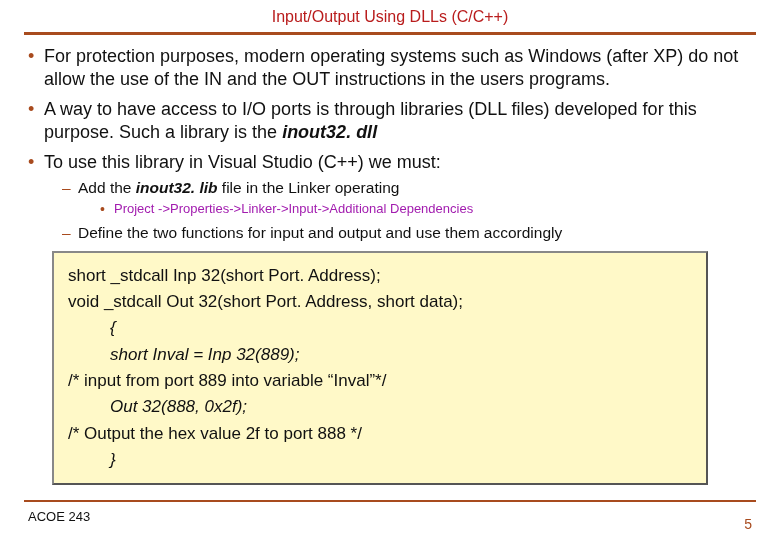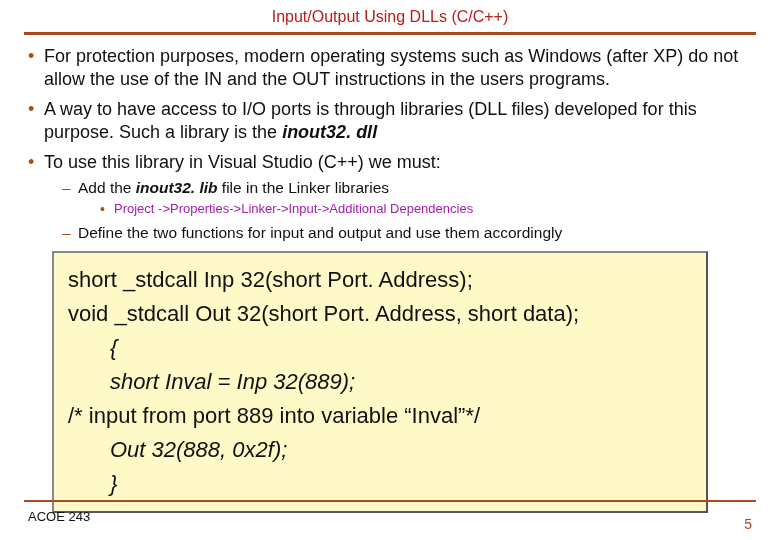--- a/index.html
+++ b/index.html
@@ -92,21 +92,21 @@
     font-size: 14px;
   }
   .codebox {
     margin: 2px 0 0 28px;
     background: #fff9c8;
     border-top: 2px solid #888;
     border-left: 2px solid #888;
     border-right: 2px solid #555;
     border-bottom: 2px solid #555;
     padding: 10px 14px 10px 14px;
-    font-size: 22px;
+    font-size: 17px;
     font-family: Arial, Helvetica, sans-serif;
     line-height: 1.55;
     color: #111;
     width: 656px;
     box-sizing: border-box;
   }
   .codebox .row { display: flex; flex-direction: column; }
   .codebox .cell-l { width: 300px; flex-shrink: 0; padding-left: 42px; font-style: italic; }
   .codebox .cell-r { flex: 1; }
   .ind1 { padding-left: 42px; font-style: italic; }
@@ -142,40 +142,41 @@
 
   <ul class="main">
     <li>For protection purposes, modern operating systems such as Windows (after XP) do not allow the use of the IN and the OUT instructions in the users programs.</li>
     <li>
       <span>A way to have access to I/O ports is through libraries (DLL files) developed for this purpose. Such a library is the </span><span class="italicbold">inout32. dll</span>
     </li>
     <li>
       <span>To use this library in Visual Studio (C++) we must:</span>
       <ul class="sub">
         <li>
-          <span>Add the </span><span class="italicbold">inout32. lib</span><span> file in the Linker libraries</span>
+          <span>Add the </span><span class="italicbold">inout32. lib</span><span> file in the Linker operating</span>
           <ul class="subsub">
             <li>Project -&gt;Properties-&gt;Linker-&gt;Input-&gt;Additional Dependencies</li>
           </ul>
         </li>
         <li>Define the two functions for input and output and use them accordingly</li>
       </ul>
     </li>
   </ul>
 
   <div class="codebox">
     <div>short _stdcall Inp 32(short Port. Address);</div>
     <div>void _stdcall Out 32(short Port. Address, short data);</div>
     <div class="ind1">{</div>
     <div class="row">
       <div class="cell-l">short Inval = Inp 32(889);</div>
       <div class="cell-r">/* input from port 889 into variable “Inval”*/</div>
     </div>
     <div class="row">
       <div class="cell-l">Out 32(888, 0x2f);</div>
+      <div class="cell-r">/* Output the hex value 2f to port 888 */</div>
     </div>
     <div class="ind1">}</div>
   </div>
 
   <hr class="footer-rule">
   <div class="footer-left">ACOE 243</div>
   <div class="footer-right">5</div>
 </div>
 
 </body></html>

